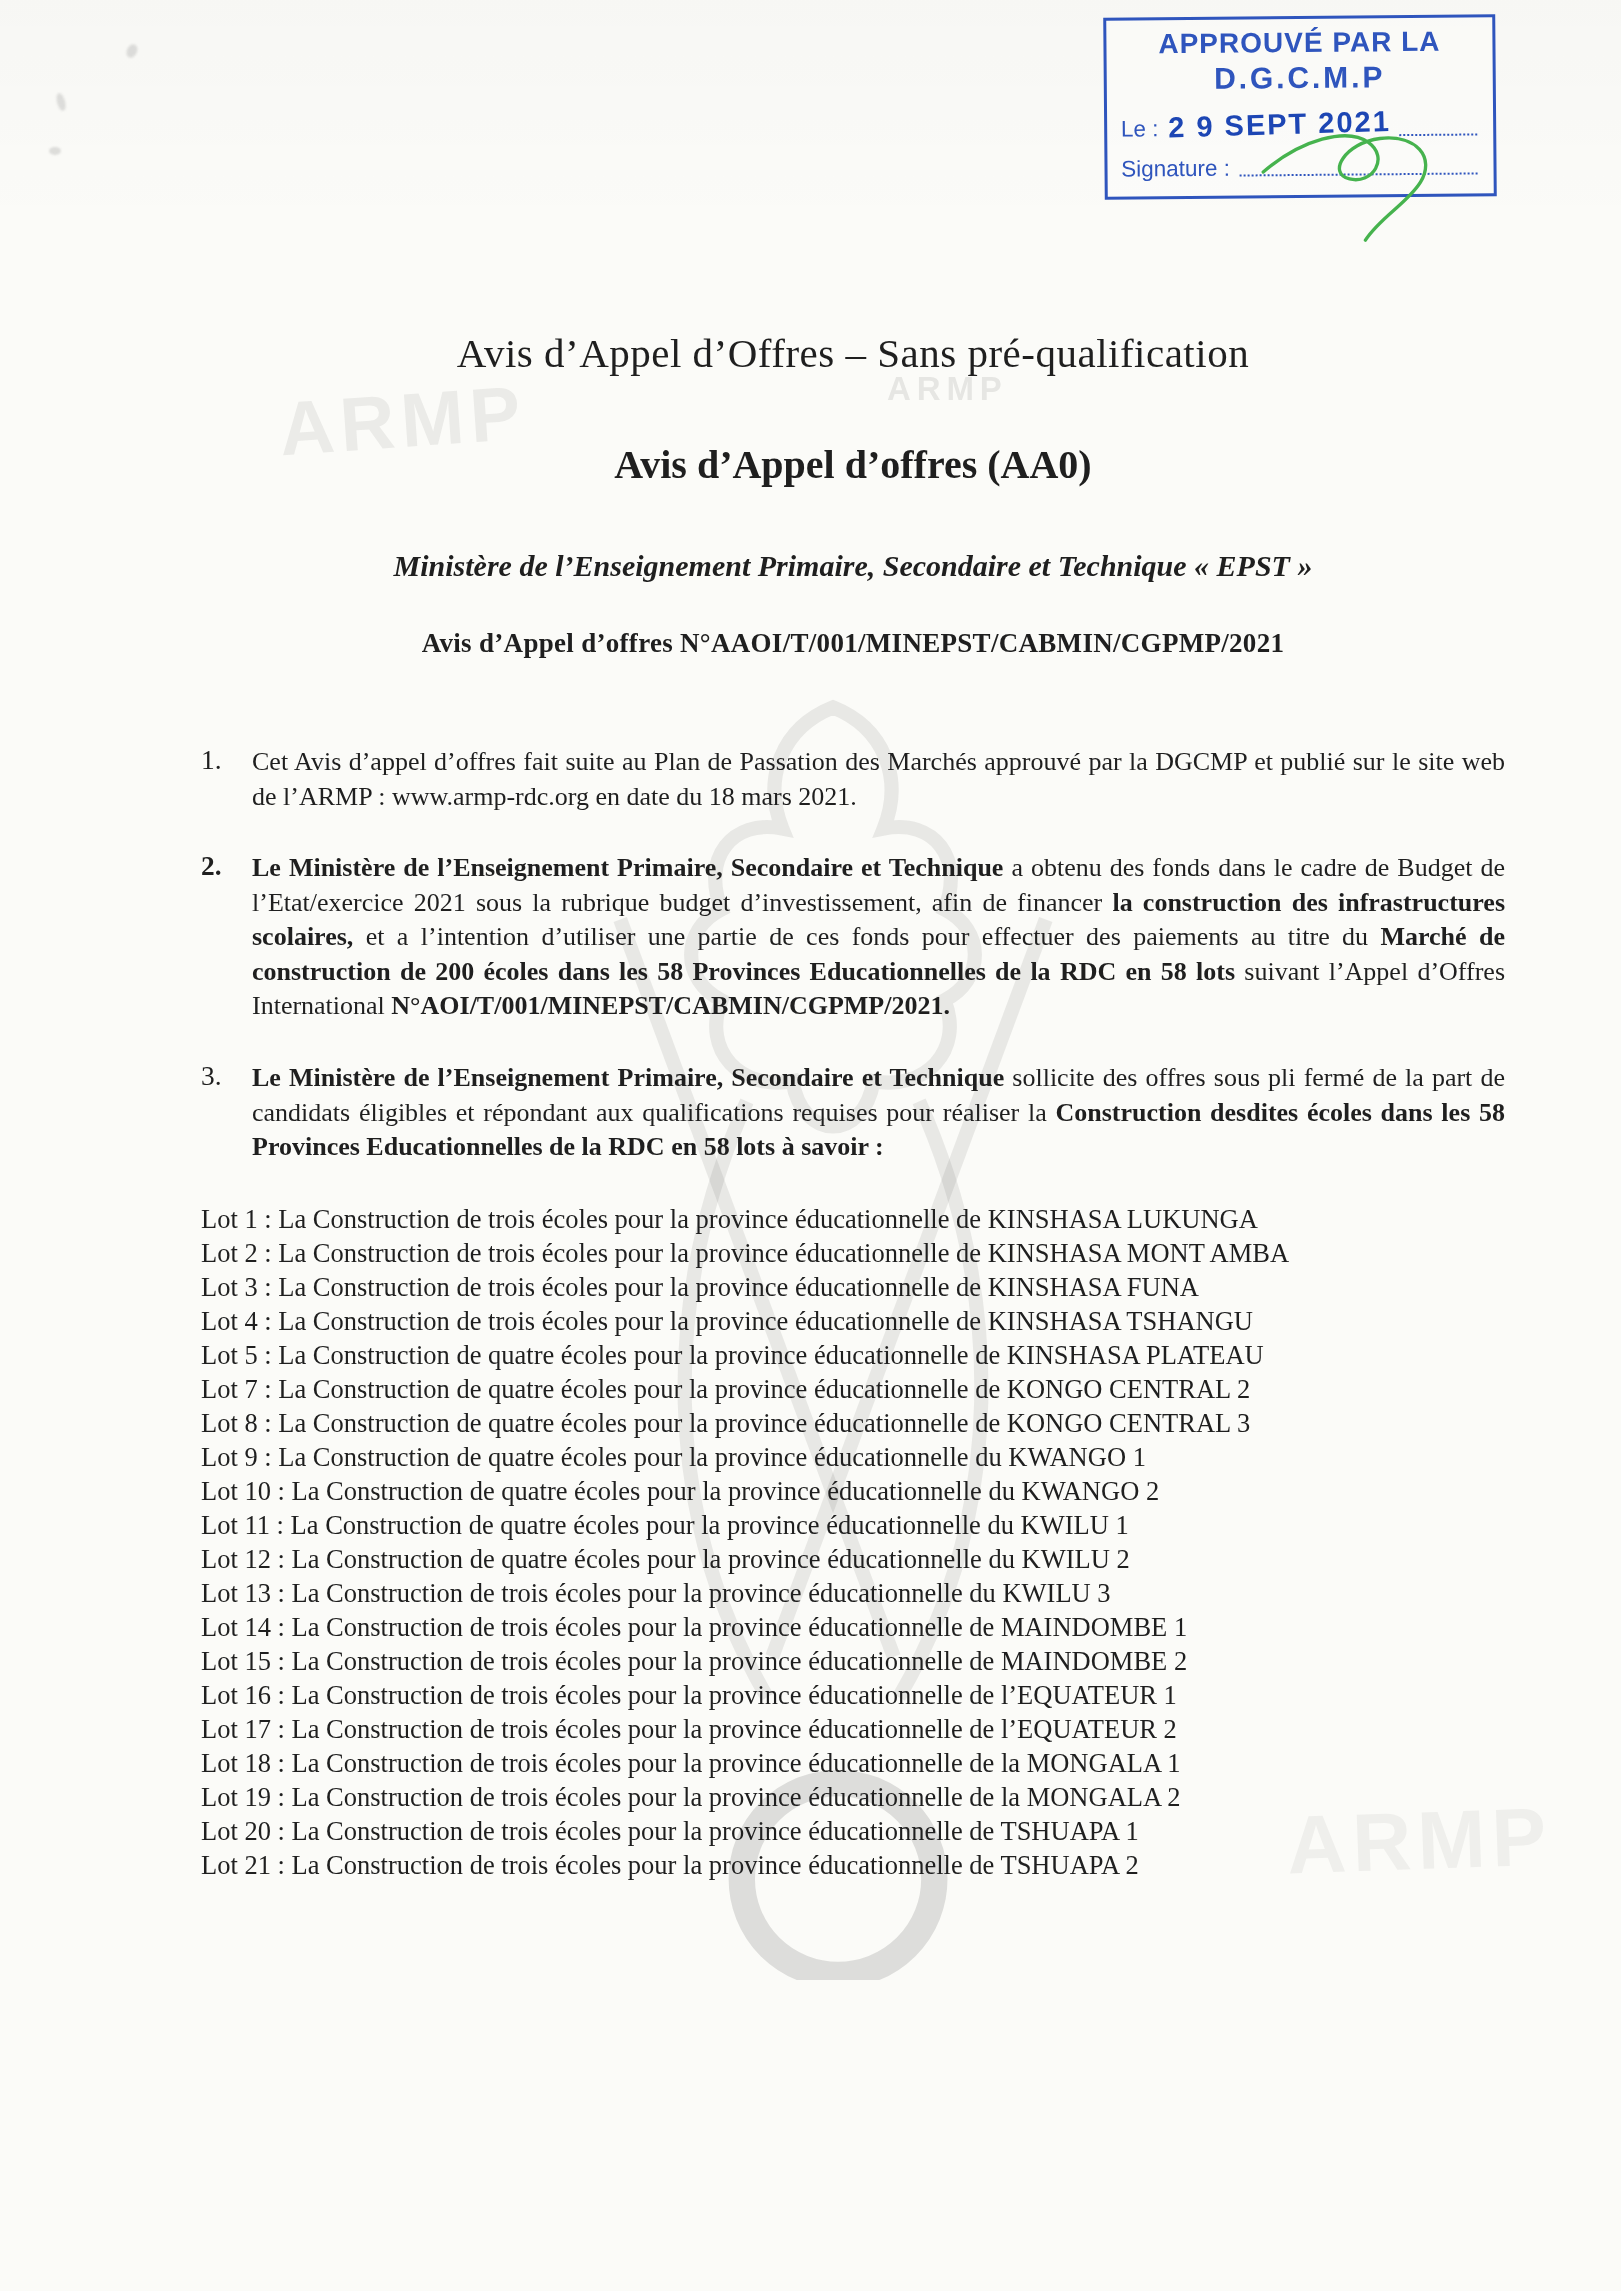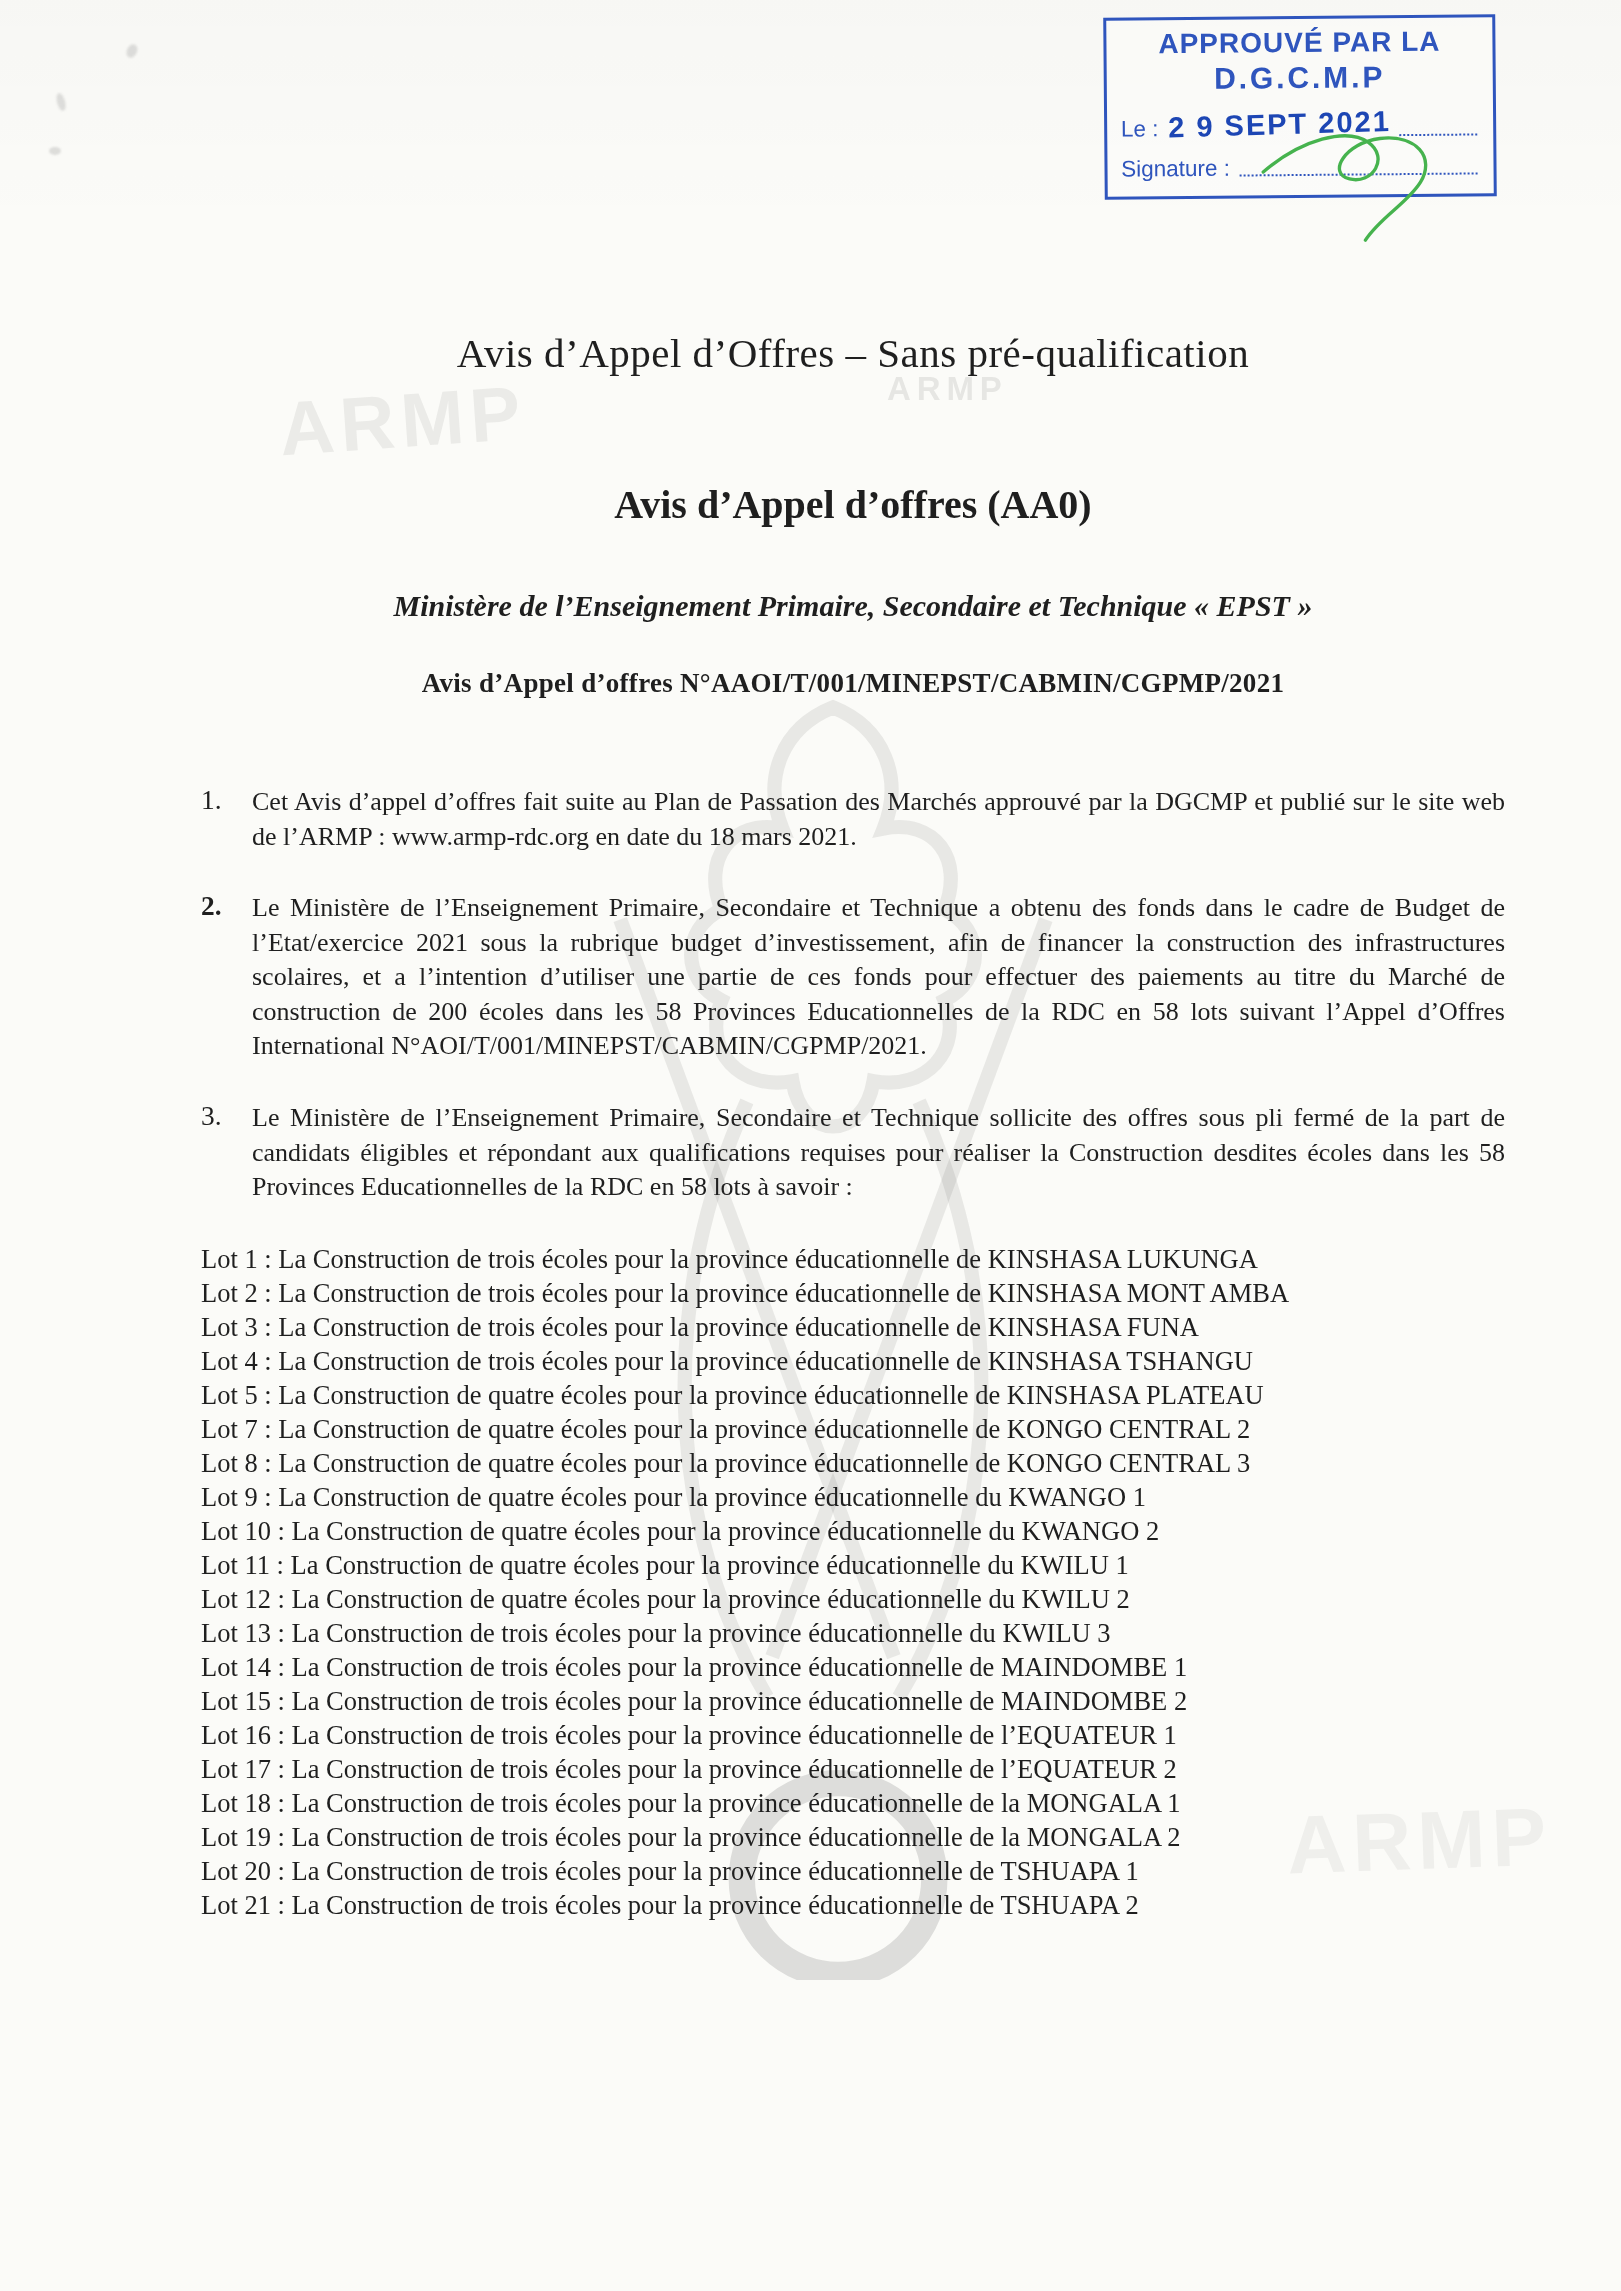--- a/index.html
+++ b/index.html
@@ -65,30 +65,30 @@
   }
   .dotline{flex:1 1 auto;border-bottom:2.9px dotted var(--stamp-blue);height:1px;margin:0 2px 4.9px 2px;}
   .signature{position:absolute;right:7.8px;bottom:-61px;width:230px;height:157px;overflow:visible;}
 
   
   .content{position:relative;padding:0 116px 0 201px;}
   .title{
     text-align:center;font-size:41px;font-weight:normal;
     margin-top:329px;letter-spacing:0.5px;
   }
-  .subtitle{text-align:center;font-size:40px;font-weight:bold;margin-top:104px;}
+  .subtitle{text-align:center;font-size:40px;font-weight:bold;margin-top:64px;}
   .ministry{text-align:center;font-size:30px;font-weight:bold;margin-top:61px;font-style:italic;}
   .reference{text-align:center;font-size:27px;font-weight:bold;margin-top:45px;letter-spacing:0.3px;}
 
   .paragraphs{margin-top:86px;}
   .para{display:flex;margin-bottom:37px;}
   .para-num{flex:0 0 51px;font-size:27.4px;}
   .para-num.b{font-weight:bold;}
   .para-text{flex:1 1 auto;font-size:26px;line-height:1.33;text-align:justify;}
-  .para-text .b{font-weight:normal;}
+  .para-text .b{font-weight:bold;}
 
   .lots{margin-top:27.4px;}
   .lot{font-size:26.5px;line-height:34px;white-space:nowrap;}
 </style>
 </head>
 <body>
 
 <div class="page">
 
   <div class="smudge s1"></div>

